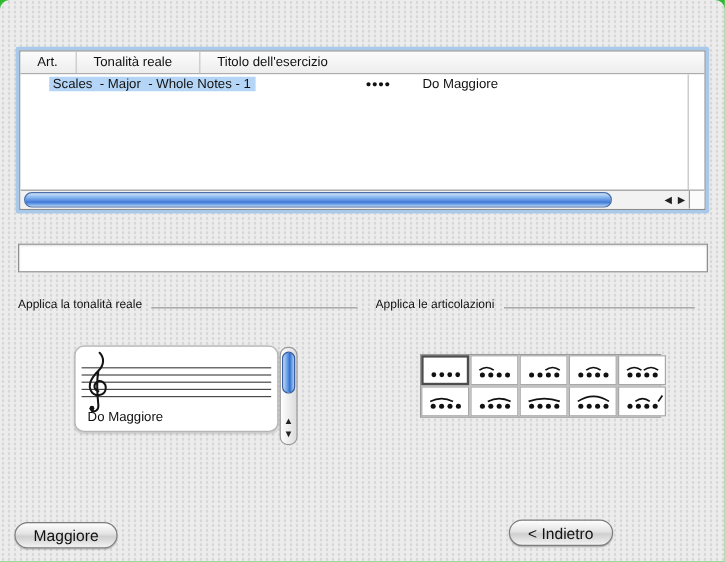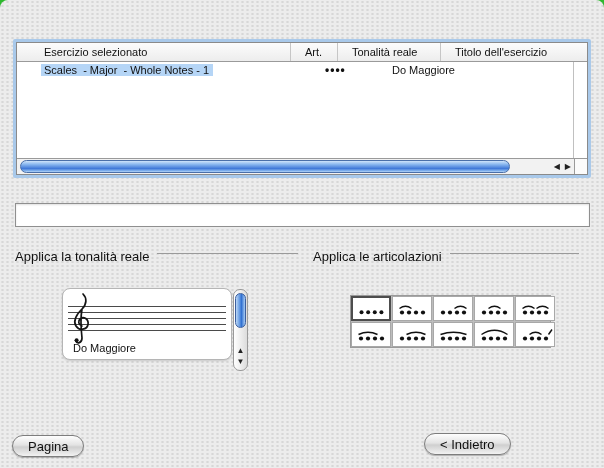--- a/index.html
+++ b/index.html
@@ -31,21 +31,21 @@
     position:absolute; inset:1px; border:1px solid #8a8a8a; background:#fff; overflow:hidden;
   }
   .thead { display:flex; height:19px; background:linear-gradient(#fcfcfc,#ededed);
     border-bottom:1px solid #9a9a9a; font-size:11px; color:#111; }
   .th { display:flex; align-items:center; border-right:1px solid #c6c6c6; overflow:hidden; white-space:pre; }
   .th.c1 { width:274px; padding-left:27px; }
   .th.c2 { width:47px; padding-left:14px; }
   .th.c3 { width:103px; padding-left:14px; }
   .th.c4 { flex:1; padding-left:14px; border-right:none; }
   .tbody { position:relative; height:98px; background:#fff; }
-  .trow { display:flex; height:16px; font-size:11px; color:#111; align-items:center;gap:20px; }
+  .trow { display:flex; height:16px; font-size:11px; color:#111; align-items:center; }
   .cell { overflow:hidden; white-space:pre; }
   .cell.c1 { width:274px; padding-left:24px; }
   .cell.c1 .sel { background:#b5d5f6; padding:1px 4px 2px 3px; }
   .cell.c2 { width:47px; padding-left:14px; font-weight:bold; letter-spacing:1px; font-size:12px; }
   .cell.c3 { width:103px; padding-left:14px; }
   .cell.c4 { flex:1; padding-left:14px; }
   .gutter-line { position:absolute; right:13px; top:0; bottom:0; border-left:1px solid #c0c0c0; }
 
   .hscroll { position:absolute; left:0; right:0; bottom:0; height:16px;
     background:#f2f2f2; border-top:1px solid #9a9a9a; }
@@ -59,21 +59,21 @@
 
   
   .field-row { position:absolute; left:15px; top:203px; width:575px; height:24px;
     display:flex; align-items:center; font-size:13px; color:#111; }
   .field-row label { width:119px; }
   .field-row input { flex:1; height:24px; border:1px solid #8f8f8f; background:#fff;
     font-family:inherit; font-size:13px; padding:0 4px; border-radius:0; outline:none;
     box-shadow:inset 0 1px 2px rgba(0,0,0,0.12); }
 
   
-  .section { position:absolute; display:flex; align-items:flex-start; font-size:13px; color:#111; }
+  .section { position:absolute; display:flex; align-items:center; font-size:10px; color:#111; }
   .section .rule { flex:1; border-top:1px solid #9a9a9a; margin-left:8px; margin-top:4px; }
   .section.left  { left:15px; top:249px; width:283px; }
   .section.right { left:313px; top:249px; width:266px; }
 
   
   .staff-box { position:absolute; left:62px; top:288px; width:170px; height:72px;
     background:#fff; border:1px solid #b5b5b5; border-radius:8px;
     box-shadow:0 1px 2px rgba(0,0,0,0.15); }
   .staff-lines { position:absolute; left:5px; right:5px; top:17px; }
   .staff-lines div { border-top:1px solid #4a4a4a; margin-bottom:5px; }
@@ -109,21 +109,20 @@
 </style>
 </head>
 <body>
 
 <div class="window">
 
 
   <div class="table-wrap">
     <div class="table-inner">
       <div class="thead">
-        <div class="th c1">Esercizio selezionato</div>
         <div class="th c2">Art.</div>
         <div class="th c3">Tonalità reale</div>
         <div class="th c4">Titolo dell'esercizio</div>
       </div>
       <div class="tbody">
         <div class="trow">
           <div class="cell c1"><span class="sel">Scales  - Major  - Whole Notes - 1</span></div>
           <div class="cell c2">••••</div>
           <div class="cell c3">Do Maggiore</div>
           <div class="cell c4"></div>
@@ -263,16 +262,16 @@
           <circle cx="9" cy="14.5" r="2.1" fill="#111"></circle>
           <circle cx="16" cy="14.5" r="2.1" fill="#111"></circle>
           <circle cx="23" cy="14.5" r="2.1" fill="#111"></circle>
           <circle cx="30" cy="14.5" r="2.1" fill="#111"></circle>
           <path d="M13.5 10.5 Q 19.5 6 25.5 10.5" fill="none" stroke="#111" stroke-width="1.4"></path>
           <path d="M32.5 10.5 L36 5.5" stroke="#111" stroke-width="1.4"></path>
         </svg>
       </div>
     </div>
 
-  <button class="aqua-btn btn-cancel">Pagina</button>
+  <button class="aqua-btn btn-cancel">Maggiore</button>
   <button class="aqua-btn btn-back">&lt; Indietro</button>
 
 </div>
 
 </body></html>

